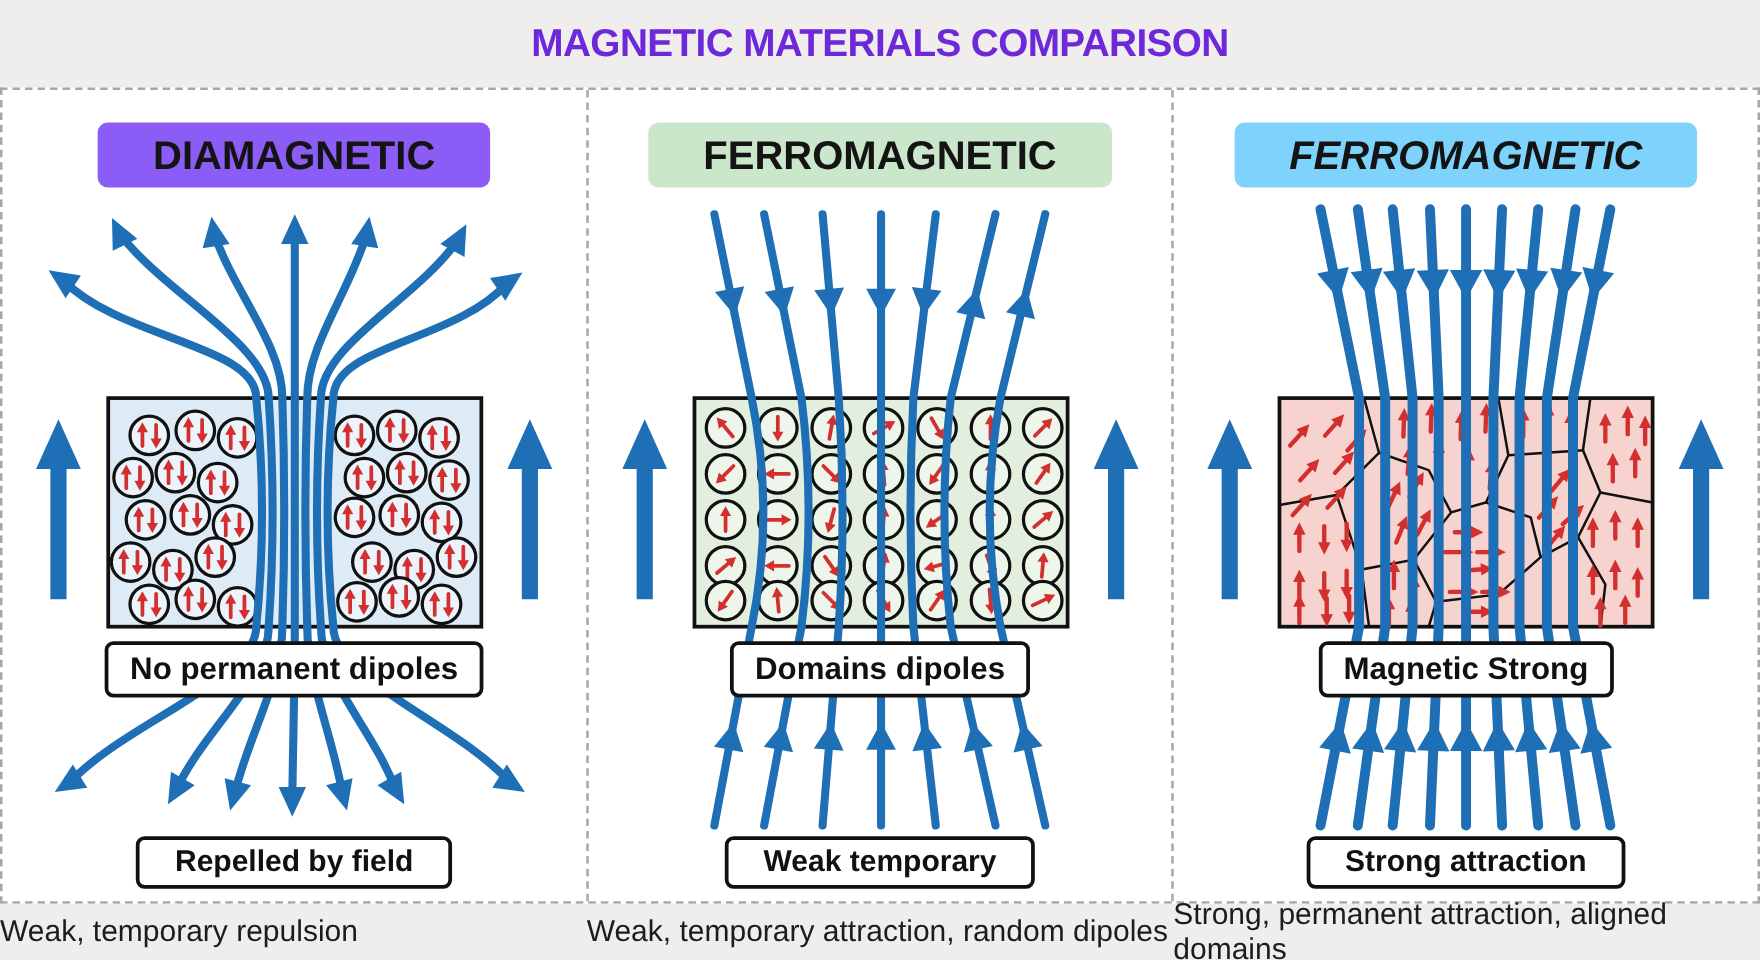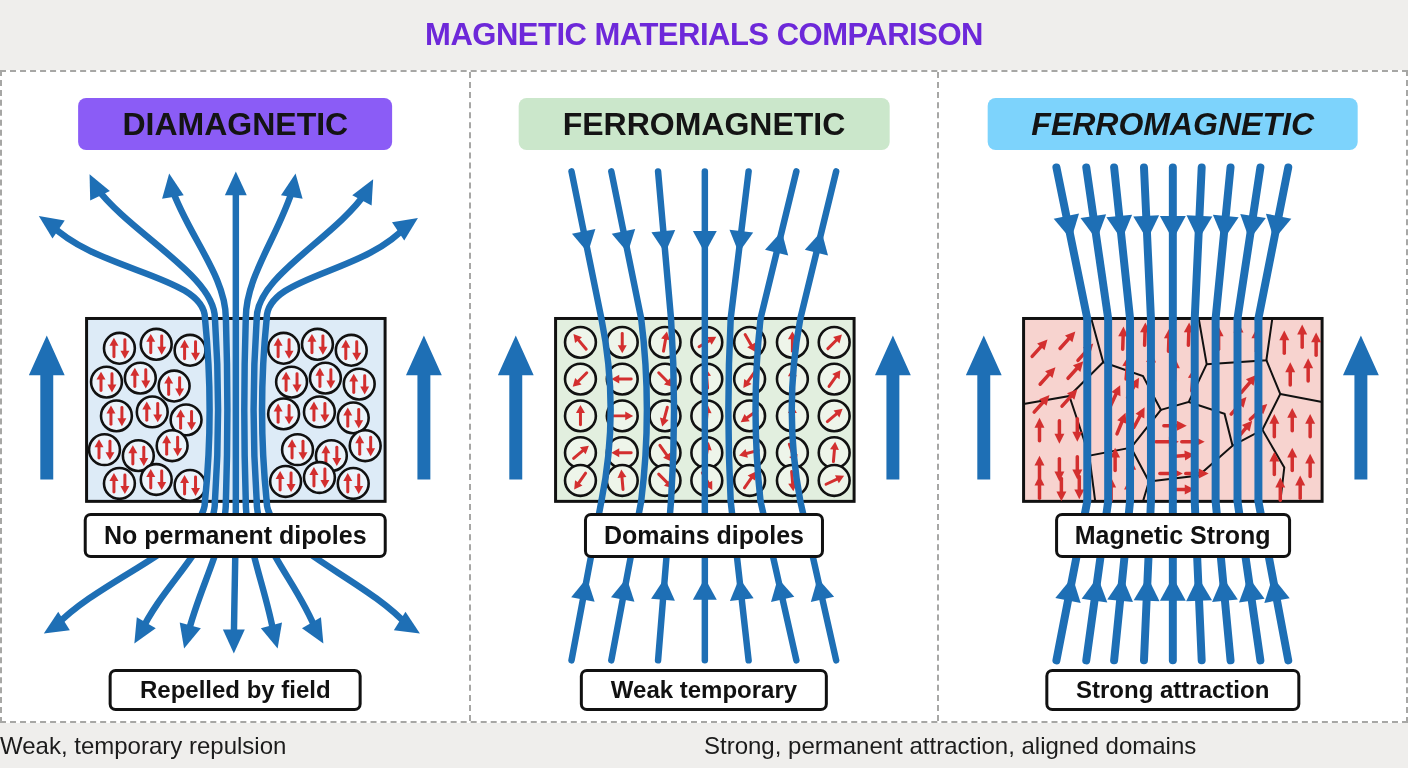--- a/index.html
+++ b/index.html
@@ -586,16 +586,17 @@
         </svg>
       <div class="badge" style="background: #7dd3fc; font-style: italic;">FERROMAGNETIC</div>
       <div class="pill box-label">Magnetic Strong</div>
       <div class="pill effect-label">Strong attraction</div>
     </div>
 
   </div>
 
   <div id="footer-band">
     <div class="caption">Weak, temporary repulsion</div>
+    <div class="caption">Weak, temporary attraction, random dipoles</div>
     <div class="caption">Strong, permanent attraction, aligned domains</div>
   </div>
 
 </div>
 
 </body></html>

